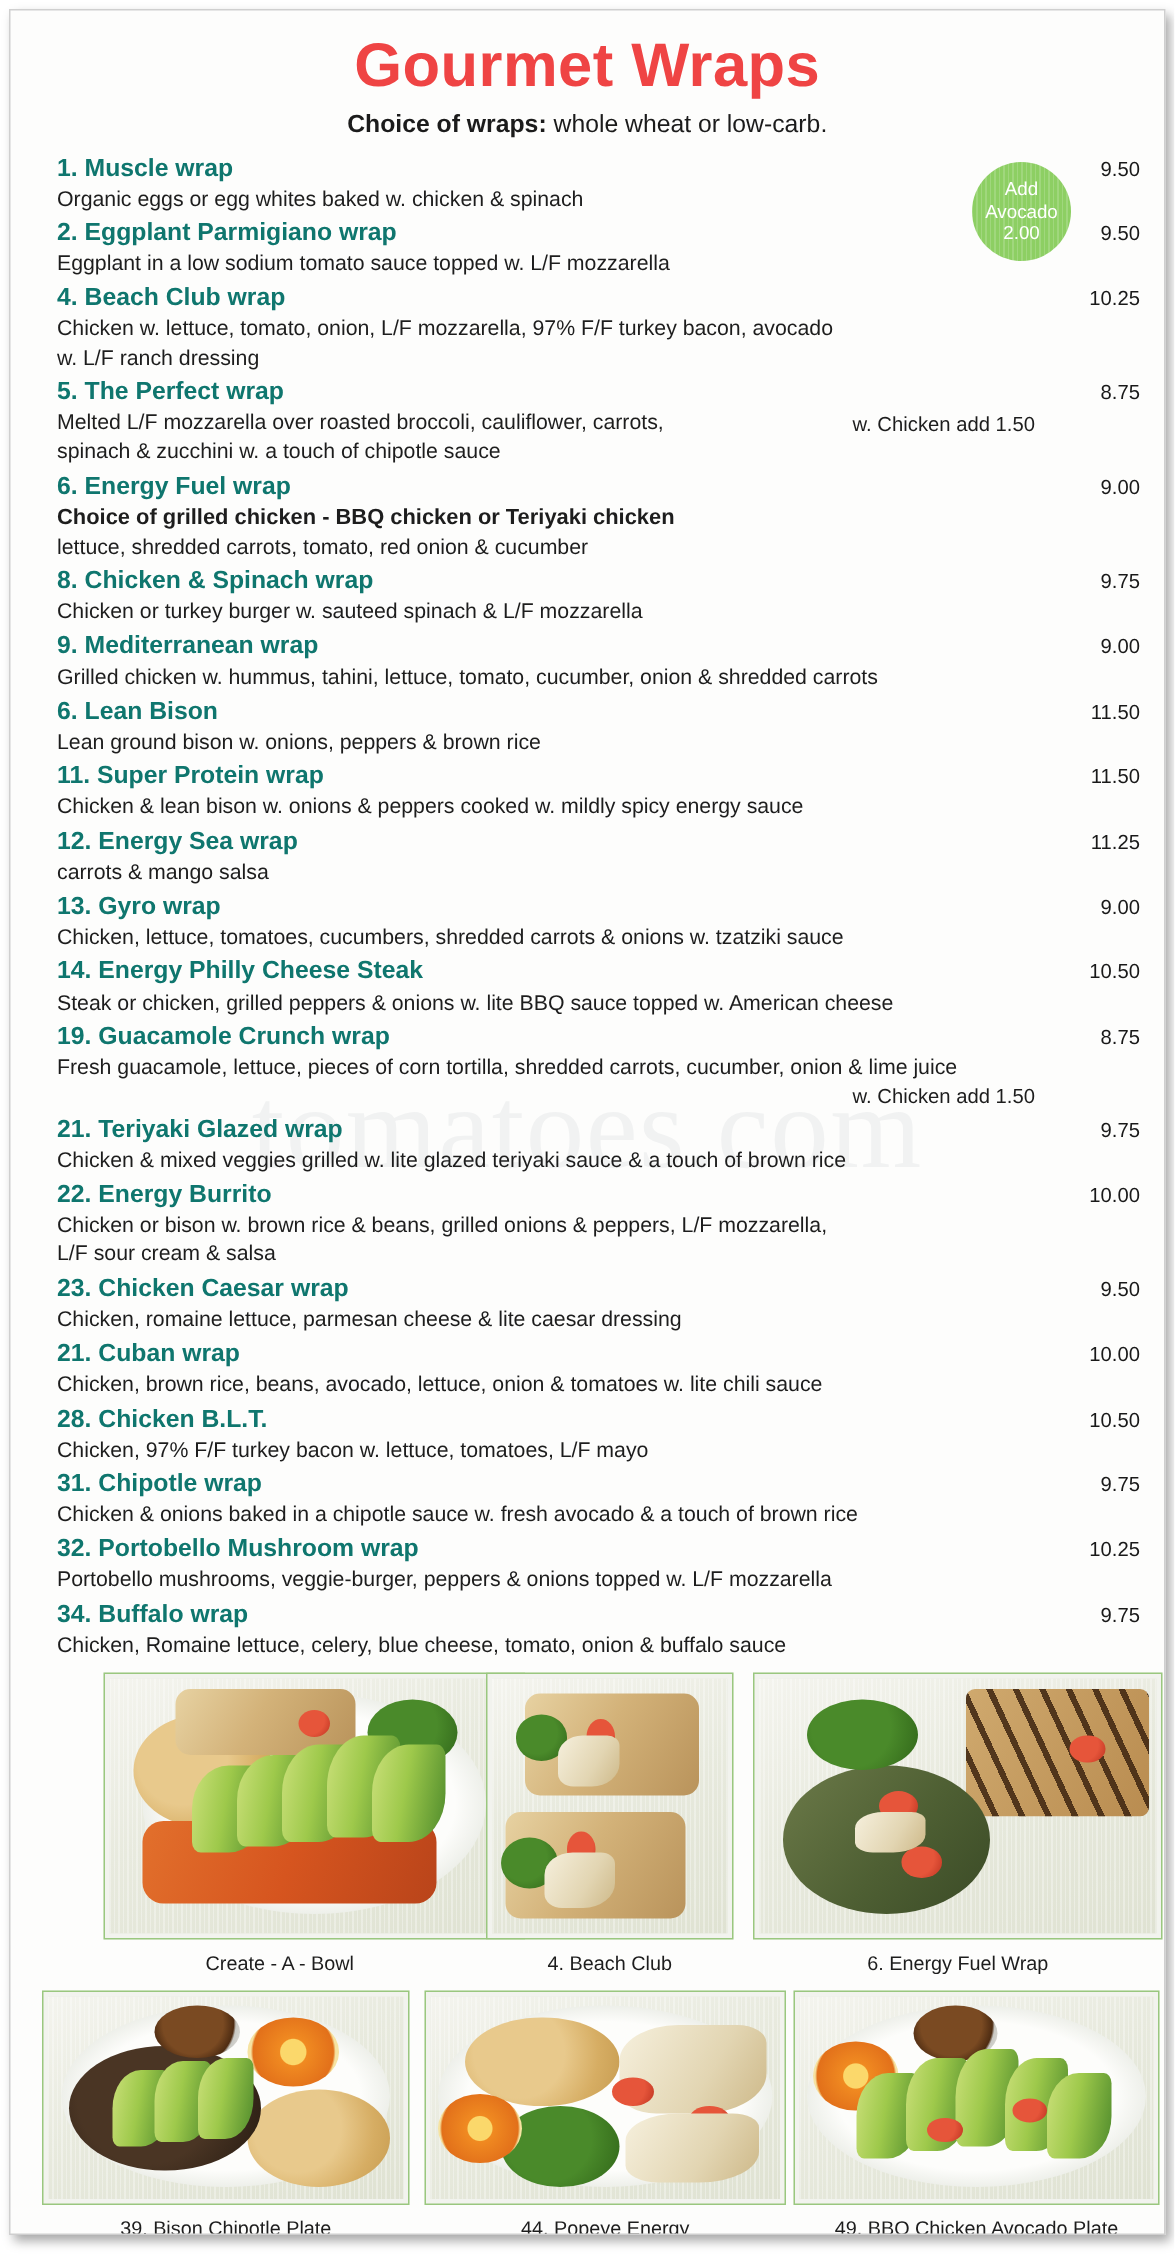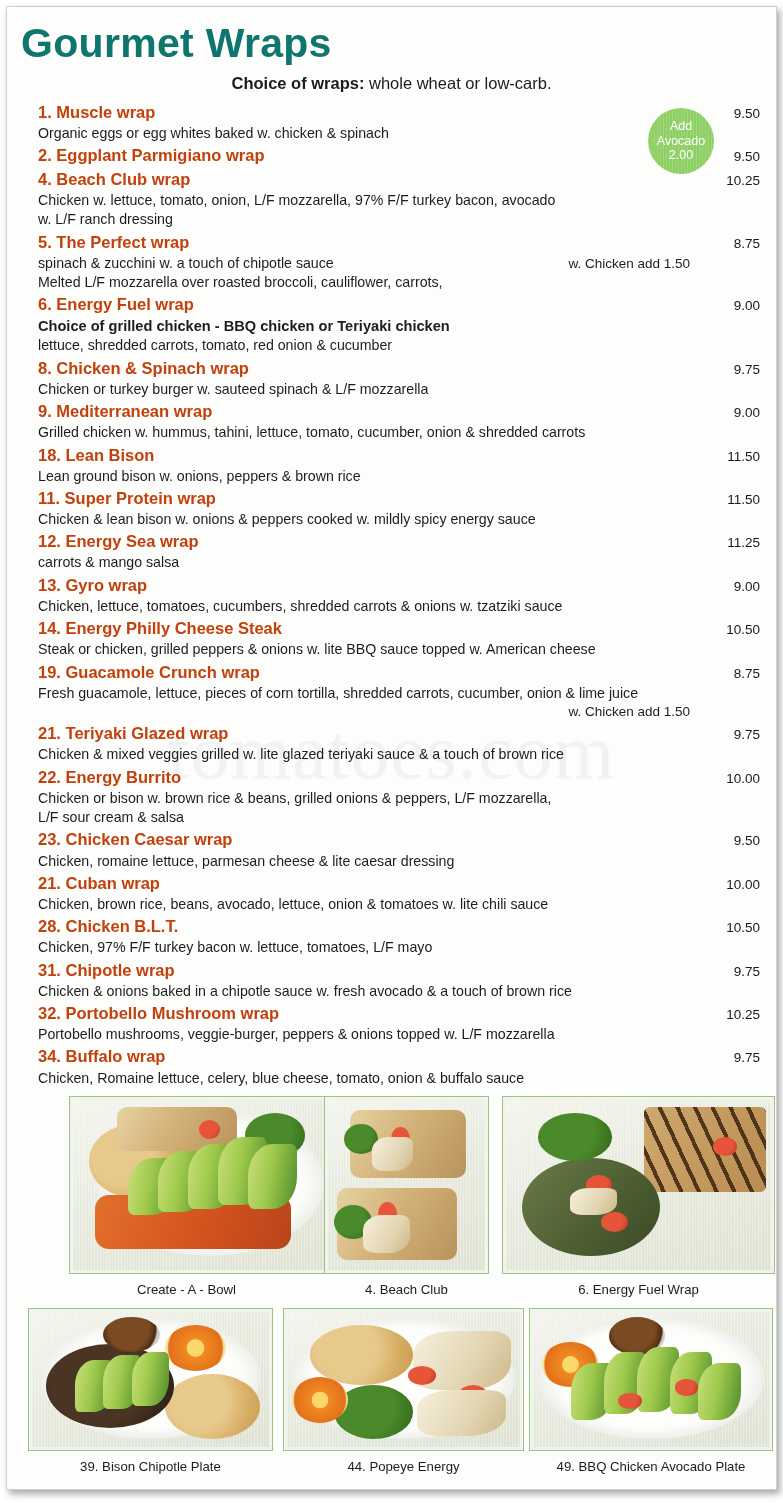--- a/index.html
+++ b/index.html
@@ -52,21 +52,22 @@
     color: rgba(160,170,180,0.13);
     font-family: "Liberation Serif", "DejaVu Serif", serif;
     white-space: nowrap;
     pointer-events: none;
     user-select: none;
     z-index: 0;
   }
 
   
   .title {
-    color: #0f766e;
+    text-align: center;
+    color: #ef4444;
     font-size: 41px;
     font-weight: bold;
     letter-spacing: 0.3px;
     line-height: 1;
     padding-top: 16px;
     margin: 0;
     position: relative;
     z-index: 2;
   }
   .subtitle {
@@ -115,21 +116,21 @@
     margin-bottom: 1px;
   }
   .row {
     display: flex;
     align-items: baseline;
     justify-content: space-between;
   }
   .name {
     font-size: 16.5px;
     font-weight: bold;
-    color: #c2410c;
+    color: #0f766e;
     line-height: 1.40;
     padding-left: 17px;
     flex: 1 1 auto;
   }
   .price {
     font-size: 13.5px;
     color: #191919;
     line-height: 1.40;
     width: 68px;
     text-align: right;
@@ -271,36 +272,37 @@
               <div class="name">1. Muscle wrap</div>
               <div class="price">9.50</div>
             </div>
             <div class="desc">Organic eggs or egg whites baked w. chicken &amp; spinach</div>
           </div>
           <div class="item">
             <div class="row">
               <div class="name">2. Eggplant Parmigiano wrap</div>
               <div class="price">9.50</div>
             </div>
+            <div class="desc">Eggplant in a low sodium tomato sauce topped w. L/F mozzarella</div>
           </div>
           <div class="item">
             <div class="row">
               <div class="name">4. Beach Club wrap</div>
               <div class="price">10.25</div>
             </div>
             <div class="desc">Chicken w. lettuce, tomato, onion, L/F mozzarella, 97% F/F turkey bacon, avocado</div>
             <div class="desc">w. L/F ranch dressing</div>
           </div>
           <div class="item">
             <div class="row">
               <div class="name">5. The Perfect wrap</div>
               <div class="price">8.75</div>
             </div>
+            <div class="desc">Melted L/F mozzarella over roasted broccoli, cauliflower, carrots,</div>
             <div class="desc">spinach &amp; zucchini w. a touch of chipotle sauce</div>
-            <div class="desc">Melted L/F mozzarella over roasted broccoli, cauliflower, carrots,</div>
             <div class="addon inline-right" style="top: 24px;">w. Chicken add 1.50</div>
           </div>
           <div class="item">
             <div class="row">
               <div class="name">6. Energy Fuel wrap</div>
               <div class="price">9.00</div>
             </div>
             <div class="desc bold">Choice of grilled chicken - BBQ chicken or Teriyaki chicken</div>
             <div class="desc">lettuce, shredded carrots, tomato, red onion &amp; cucumber</div>
           </div>
@@ -313,21 +315,21 @@
           </div>
           <div class="item">
             <div class="row">
               <div class="name">9. Mediterranean wrap</div>
               <div class="price">9.00</div>
             </div>
             <div class="desc">Grilled chicken w. hummus, tahini, lettuce, tomato, cucumber, onion &amp; shredded carrots</div>
           </div>
           <div class="item">
             <div class="row">
-              <div class="name">18. Lean Bison</div>
+              <div class="name">6. Lean Bison</div>
               <div class="price">11.50</div>
             </div>
             <div class="desc">Lean ground bison w. onions, peppers &amp; brown rice</div>
           </div>
           <div class="item">
             <div class="row">
               <div class="name">11. Super Protein wrap</div>
               <div class="price">11.50</div>
             </div>
             <div class="desc">Chicken &amp; lean bison w. onions &amp; peppers cooked w. mildly spicy energy sauce</div>

